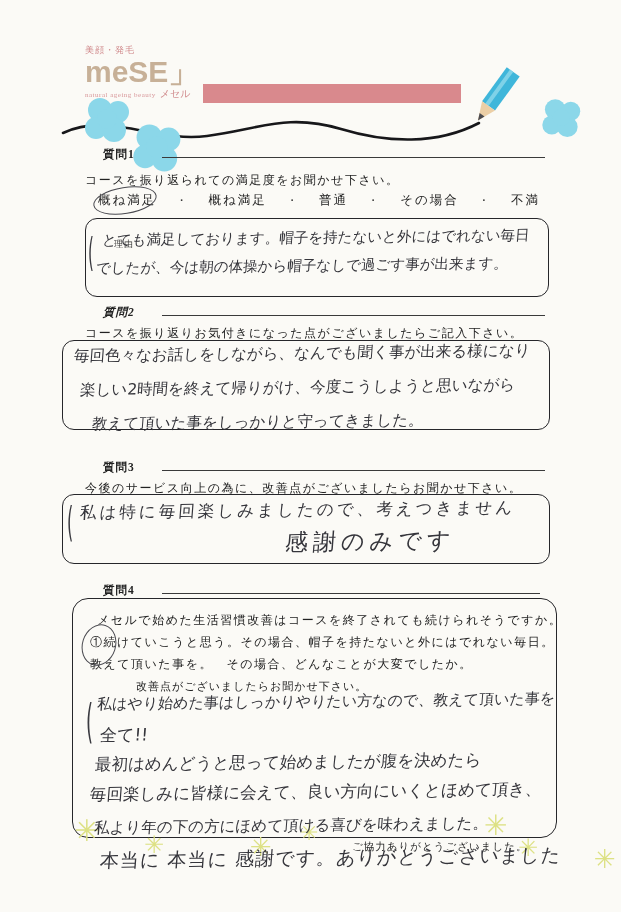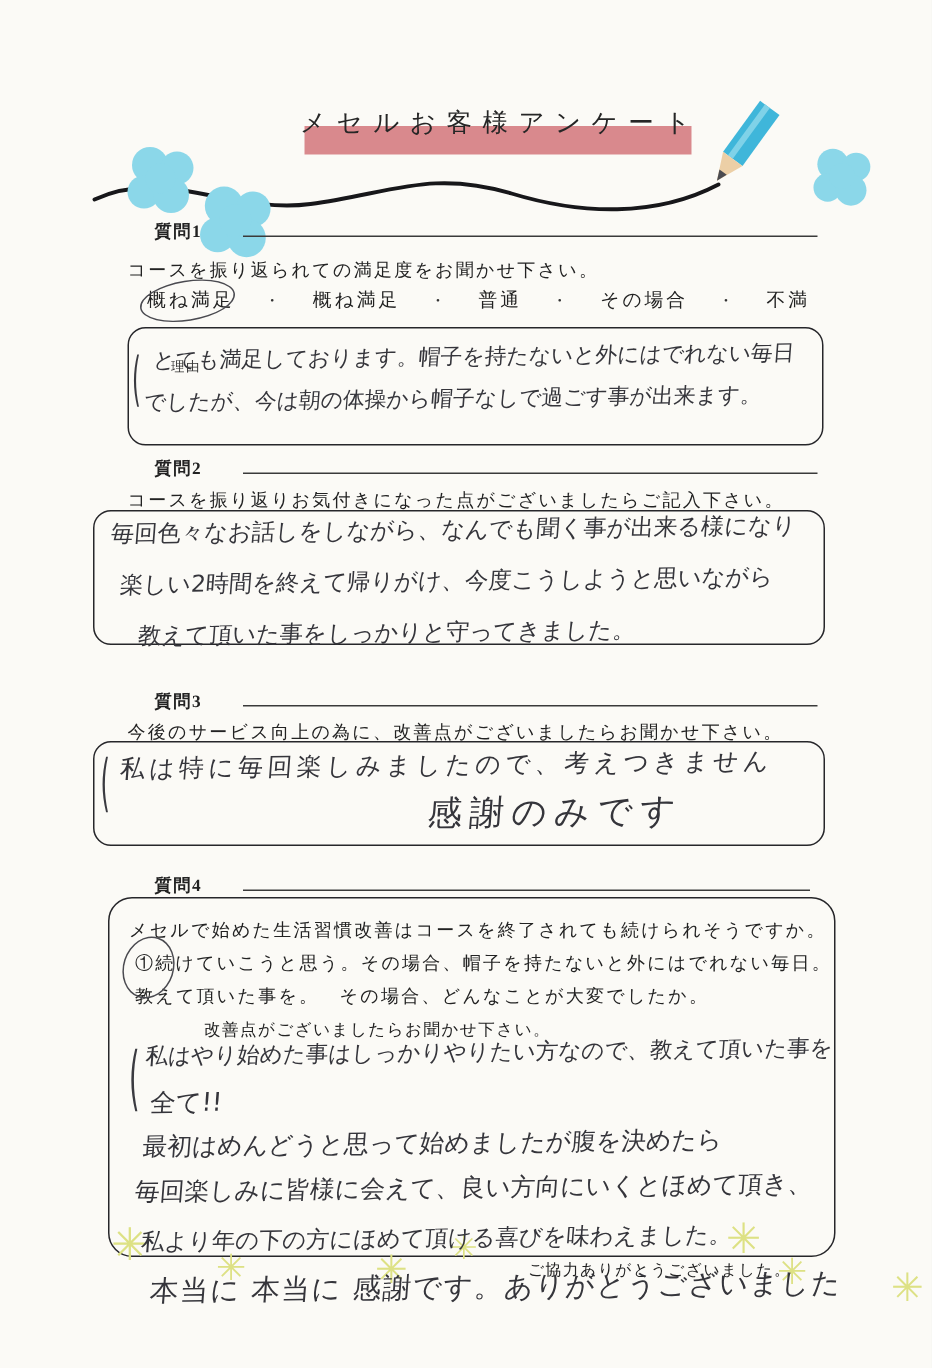--- a/index.html
+++ b/index.html
@@ -64,23 +64,30 @@
 
   
   .yflower{font-family:"DejaVu Sans",sans-serif;color:#dde184;line-height:1;}
   .wavy path{fill:none;stroke:#17171a;stroke-width:2.6;stroke-linecap:round;}
 </style>
 </head>
 <body>
 
 <div id="paper">
 
+  <div class="abs" style="left:85px;top:44px;">
+    <div class="logo-cat">美顔・発毛</div>
+    <div class="logo-brand">meSE」</div>
+    <div style="display:flex;align-items:baseline;">
+      <span class="logo-tag">natural ageing beauty</span>
+      <span class="logo-kana">メセル</span>
+    </div>
+  </div>
 
   <div class="abs title-bar" style="left:203px;top:84px;width:258px;height:19px;"></div>
-  <div class="abs page-title" style="left:200px;top:70px;">メセルお客様アンケート</div>
 
   <svg class="abs wavy" style="left:55px;top:103px;" width="440" height="48" viewBox="0 0 440 48">
     <path d="M8,30 C55,8 100,40 152,33 C205,26 232,10 286,26 C332,40 382,42 424,20"></path>
   </svg>
 
   <div class="abs" style="left:482px;top:64px;width:26px;height:66px;transform:rotate(36deg);">
     <svg width="26" height="66" viewBox="0 0 26 66">
       <polygon points="5,2 21,2 21,44 5,44" fill="#3fb6da"></polygon>
       <polygon points="9,2 13,2 13,44 9,44" fill="#7fd2e8"></polygon>
       <polygon points="5,44 21,44 13,62" fill="#eccfa6"></polygon>
@@ -135,21 +142,21 @@
     <div class="abs circle-mark" style="left:93px;top:187px;width:62px;height:25px;transform:rotate(-9deg);"></div>
 
     <div class="abs ans-box" style="left:85px;top:218px;width:462px;height:77px;"></div>
     <div class="abs reason-label" style="left:97px;top:238px;margin-left:17px;">理由</div>
     <div class="abs hand-bracket" style="left:88px;top:244px;font-size:15px;">(</div>
     <div class="abs hand" style="left:102px;top:231px;font-size:14.5px;">とても満足しております。帽子を持たないと外にはでれない毎日</div>
     <div class="abs hand" style="left:96px;top:259px;font-size:14.5px;">でしたが、今は朝の体操から帽子なしで過ごす事が出来ます。</div>
   </div>
 
   <div>
-    <div class="abs q-label" style="left:103px;top:305px;">質問2</div>
+    <div class="abs q-label" style="left:103px;top:305px;font-style:italic;">質問2</div>
     <div class="abs q-line" style="left:162px;top:315px;width:383px;"></div>
     <div class="abs q-text" style="left:85px;top:325px;text-align:right;">コースを振り返りお気付きになった点がございましたらご記入下さい。</div>
 
     <div class="abs ans-box" style="left:62px;top:340px;width:486px;height:88px;"></div>
     <div class="abs hand" style="left:74px;top:346px;font-size:15.5px;">毎回色々なお話しをしながら、なんでも聞く事が出来る様になり</div>
     <div class="abs hand" style="left:80px;top:380px;font-size:15.5px;">楽しい2時間を終えて帰りがけ、今度こうしようと思いながら</div>
     <div class="abs hand" style="left:92px;top:414px;font-size:15.5px;z-index:3;">教えて頂いた事をしっかりと守ってきました。</div>
   </div>
 
   <div>
@@ -162,21 +169,21 @@
     <div class="abs hand" style="left:80px;top:502px;font-size:16.5px;letter-spacing:3px;">私は特に毎回楽しみましたので、考えつきません</div>
     <div class="abs hand" style="left:285px;top:527px;font-size:23px;letter-spacing:5px;">感謝のみです</div>
   </div>
 
   <div>
     <div class="abs q-label" style="left:103px;top:583px;">質問4</div>
     <div class="abs q-line" style="left:162px;top:593px;width:378px;"></div>
 
     <div class="abs ans-box" style="left:72px;top:598px;width:483px;height:238px;border-radius:16px;"></div>
 
-    <div class="abs q-text" style="left:86px;top:612px;">メセルで始めた生活習慣改善はコースを終了されても続けられそうですか。</div>
+    <div class="abs q-text" style="left:97px;top:612px;">メセルで始めた生活習慣改善はコースを終了されても続けられそうですか。</div>
     <div class="abs q-text" style="left:90px;top:634px;">①続けていこうと思う。その場合、帽子を持たないと外にはでれない毎日。</div>
     <div class="abs q-text" style="left:90px;top:656px;">教えて頂いた事を。　その場合、どんなことが大変でしたか。</div>
     <div class="abs circle-mark" style="left:82px;top:624px;width:32px;height:40px;transform:rotate(18deg);"></div>
 
     <div class="abs q-note" style="left:136px;top:679px;">改善点がございましたらお聞かせ下さい。</div>
 
     <div class="abs hand-bracket" style="left:86px;top:710px;font-size:18px;">(</div>
     <div class="abs hand" style="left:97px;top:695px;font-size:15px;">私はやり始めた事はしっかりやりたい方なので、教えて頂いた事を</div>
     <div class="abs hand" style="left:100px;top:724px;font-size:17px;">全て!!</div>
     <div class="abs hand" style="left:95px;top:754px;font-size:16.5px;">最初はめんどうと思って始めましたが腹を決めたら</div>

